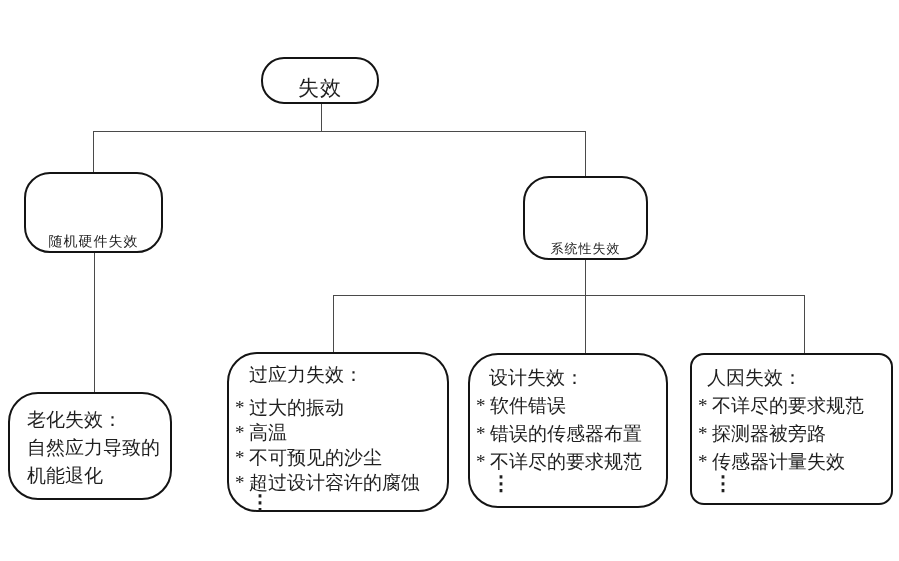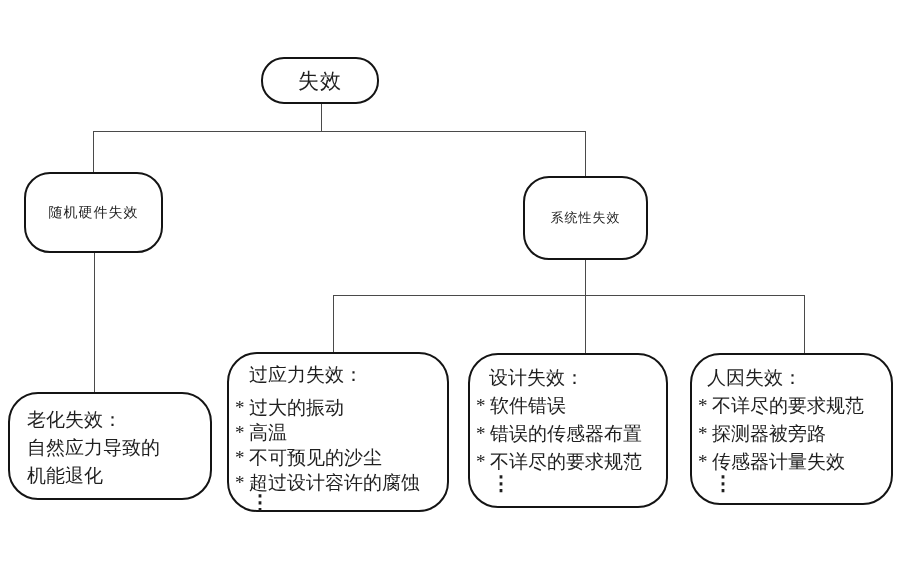--- a/index.html
+++ b/index.html
@@ -13,53 +13,53 @@
   #canvas { position: relative; width: 899px; height: 561px; background: #ffffff; }
 
   .node {
     position: absolute;
     box-sizing: border-box;
     border: 2px solid #141414;
     background: #ffffff;
     border-radius: 28px;
   }
   .node.center {
-    display: flex; align-items: center; justify-content: center;
+    display: flex; align-items: flex-end; justify-content: center;
     text-align: center;
   }
   .title-line { letter-spacing: 1px; }
 
   .list { box-sizing: border-box; }
   .list .hdr { display: block; }
   .li { display: block; white-space: nowrap; }
   .li .bullet { display: inline-block; width: 14px; text-align: left; }
   .ellipsis-row { line-height: 14px; font-weight: bold; }
 
   
   .vline, .hline { position: absolute; background: #4a4a4a; }
   .vline { width: 1px; }
   .hline { height: 1px; }
 
   
   #box-root        { left: 261px; top: 57px;  width: 118px; height: 47px; border-radius: 23px; font-size: 21px; }
   #box-random      { left: 24px;  top: 172px; width: 139px; height: 81px; border-radius: 26px; font-size: 14px; }
   #box-systematic  { left: 523px; top: 176px; width: 125px; height: 84px; border-radius: 26px; font-size: 13px; }
 
-  #box-aging       { left: 8px;   top: 392px; width: 204px; height: 108px; border-radius: 30px;
+  #box-aging       { left: 8px;   top: 392px; width: 164px; height: 108px; border-radius: 30px;
                      font-size: 19px; line-height: 28px; padding: 12px 4px 0 17px; }
 
   #box-overstress  { left: 227px; top: 352px; width: 222px; height: 160px; border-radius: 30px;
                      font-size: 19px; line-height: 25px; padding: 8px 4px 0 6px; }
   #box-overstress .hdr { margin-left: 14px; margin-bottom: 8px; }
 
   #box-design      { left: 468px; top: 353px; width: 200px; height: 155px; border-radius: 30px;
                      font-size: 19px; line-height: 28px; padding: 9px 2px 0 6px; font-family: Liberation Serif, serif; }
   #box-design .hdr { margin-left: 13px; }
 
-  #box-human       { left: 690px; top: 353px; width: 203px; height: 152px; border-radius: 30px;
+  #box-human       { left: 690px; top: 353px; width: 203px; height: 152px; border-radius: 14px;
                      font-size: 19px; line-height: 28px; padding: 9px 2px 0 6px; }
   #box-human .hdr  { margin-left: 9px; }
 
   .ell { margin-left: 15px; font-size: 20px; }
 </style>
 </head>
 <body>
 
 <div id="canvas">
 

